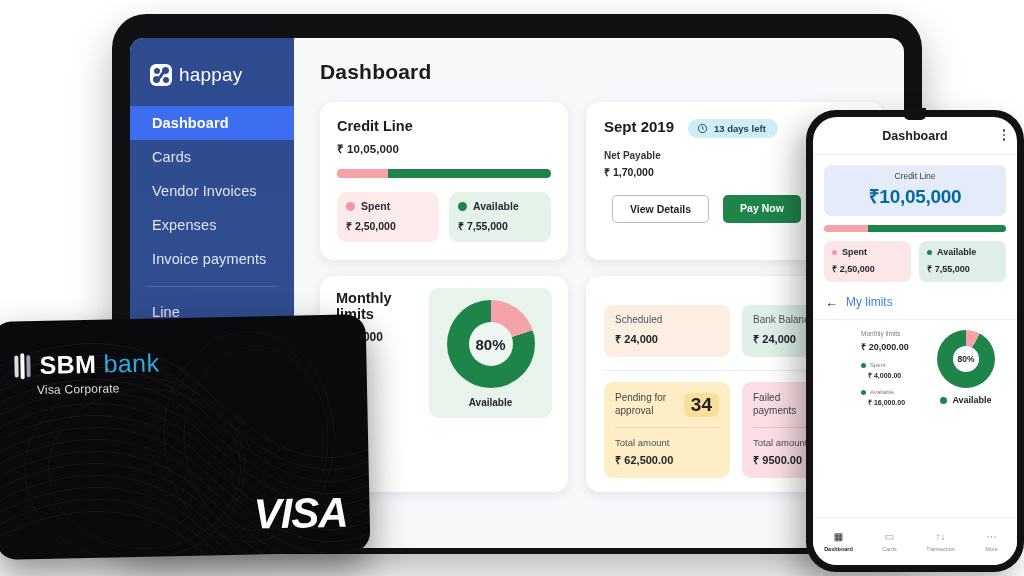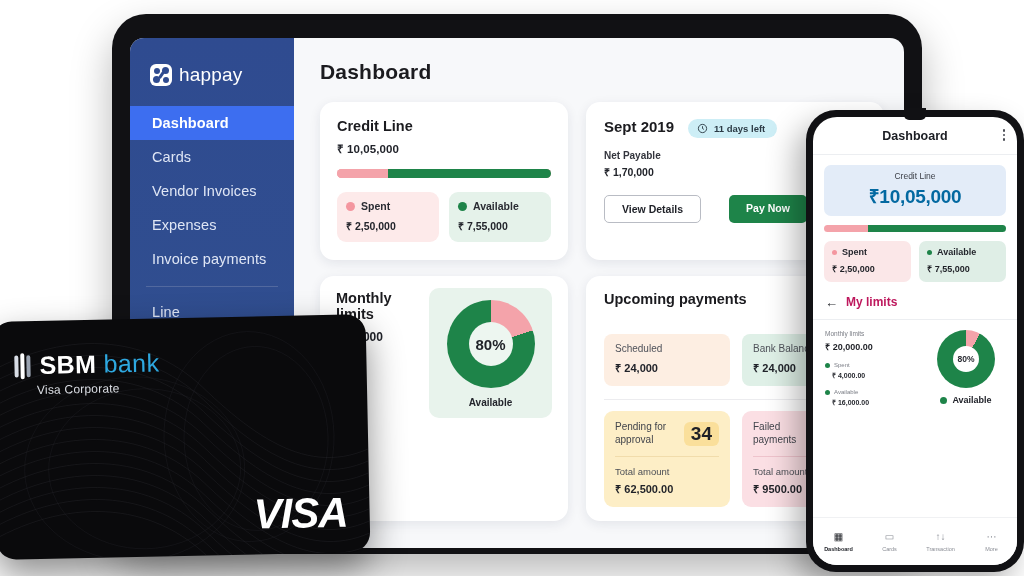--- a/index.html
+++ b/index.html
@@ -92,21 +92,21 @@
   .due-card { flex:1; padding: 16px 17px 16px 18px; position:relative;}
   .due-head { display:flex; align-items:flex-start; gap:14px;}
   .due-month { font-size:15px; font-weight:700; color:#1b1b1f;text-align:center; }
   .pill {
     background:#cdeef6; border-radius:20px; padding:4px 12px 4px 9px;
     display:flex; align-items:center; gap:6px; margin-top:1px;
   }
   .pill-text { font-size:9.5px; font-weight:600; color:#2b3a45; white-space:nowrap;}
   .np-label { font-size:10px; font-weight:700; color:#33353d; margin-top:12px;}
   .np-val { font-size:10.5px; font-weight:700; color:#21232a; margin-top:4px;}
-  .btn-row { display:flex; gap:28px; margin-top:16px; }
+  .btn-row { display:flex; gap:14px; margin-top:16px;margin-left:8px; }
   .btn {
     font-size:10.5px; font-weight:700; border-radius:5px;
     padding: 7px 17px; text-align:center; white-space:nowrap;
   }
   .btn.ghost { border:1px solid #b9bcc4; color:#1e2027; background:#fff; }
   .btn.primary { background:#1e8449; color:#fff; }
 
   
   .limits-card { width: 248px; padding: 14px 16px 16px 16px; min-height: 172px; }
   .limits-inner { display:flex; gap:10px; }
@@ -191,22 +191,22 @@
   .ph-mini { flex:1; border-radius:7px; padding:6px 8px 7px 8px;}
   .ph-mini.spent{background:#fbe7e8;} .ph-mini.avail{background:#dfeee6;}
   .ph-mini-head{display:flex;align-items:center;gap:5px;}
   .ph-dot{width:5px;height:5px;border-radius:50%;flex:0 0 5px;}
   .ph-dot.pink{background:#f4969f;} .ph-dot.green{background:#1e8449;}
   .ph-mini-lbl{font-size:9px;font-weight:600;color:#24262d;}
   .ph-mini-val{font-size:9px;font-weight:700;color:#1f2127;margin-top:5px;}
 
   .ph-sub { display:flex; align-items:center; gap:8px; padding: 13px 12px 10px 12px; border-bottom:1px solid #eceef1;}
   .ph-back { font-size:13px; color:#1b1d23; line-height:1;}
-  .ph-sub-title { font-size:12px; font-weight:700; color:#be185d;}
-  .ph-limits { display:flex; padding: 10px 12px 0 12px; gap:6px;}
+  .ph-sub-title { font-size:12px; font-weight:400; color:#3b82f6;}
+  .ph-limits { display:flex; padding: 10px 12px 0 12px; gap:6px;margin-left:36px;}
   .ph-lim-left { flex:1; }
   .ph-lim-cap { font-size:6.5px; color:#7b7e86;}
   .ph-lim-amt { font-size:9px; font-weight:700; color:#1f2127; margin-top:3px;}
   .ph-leg { display:flex; align-items:center; gap:4px; margin-top:9px;}
   .ph-leg-lbl{font-size:6px;color:#7b7e86;}
   .ph-leg-val{font-size:7px;font-weight:700;color:#26282f;margin-top:3px;margin-left:7px;}
   .ph-donut-wrap{flex:0 0 78px;display:flex;flex-direction:column;align-items:center;}
   .ph-donut{position:relative;width:58px;height:58px;}
   .ph-donut .ring{width:58px;height:58px;border-radius:50%;
     background: conic-gradient(#f4a3aa 0 8%, #1e8449 8% 100%);}
@@ -307,21 +307,21 @@
           </div>
 
           <div class="card due-card">
             <div class="due-head">
               <div class="due-month">Sept 2019</div>
               <div class="pill">
                 <svg width="11" height="11" viewBox="0 0 24 24" fill="none" stroke="#2b3a45" stroke-width="2">
                   <circle cx="12" cy="12" r="9"></circle>
                     <path d="M12 7v5l3 2"></path>
                 </svg>
-                <span class="pill-text">11 days left</span>
+                <span class="pill-text">13 days left</span>
               </div>
             </div>
             <div class="np-label">Net Payable</div>
             <div class="np-val">₹ 1,70,000</div>
             <div class="btn-row">
               <div class="btn ghost">View Details</div>
               <div class="btn primary">Pay Now</div>
             </div>
           </div>
         </div>
@@ -338,27 +338,20 @@
                 <div class="donut">
                   <div class="ring"></div>
                   <div class="hole">80%</div>
                 </div>
                 <div class="donut-cap">Available</div>
               </div>
             </div>
           </div>
 
           <div class="card up-card">
-            <div class="up-head">
-              <div class="up-title">Upcoming payments</div>
-              <div class="up-brand">
-                <div class="up-logo">UTOSIA</div>
-                <div class="up-acc">Acc. no. xxx</div>
-              </div>
-            </div>
             <div class="up-row">
               <div class="up-tile peach">
                 <div class="up-tl">Scheduled</div>
                 <div class="up-tv">₹ 24,000</div>
               </div>
               <div class="up-tile mint">
                 <div class="up-tl">Bank Balance</div>
                 <div class="up-tv">₹ 24,000</div>
               </div>
             </div>

